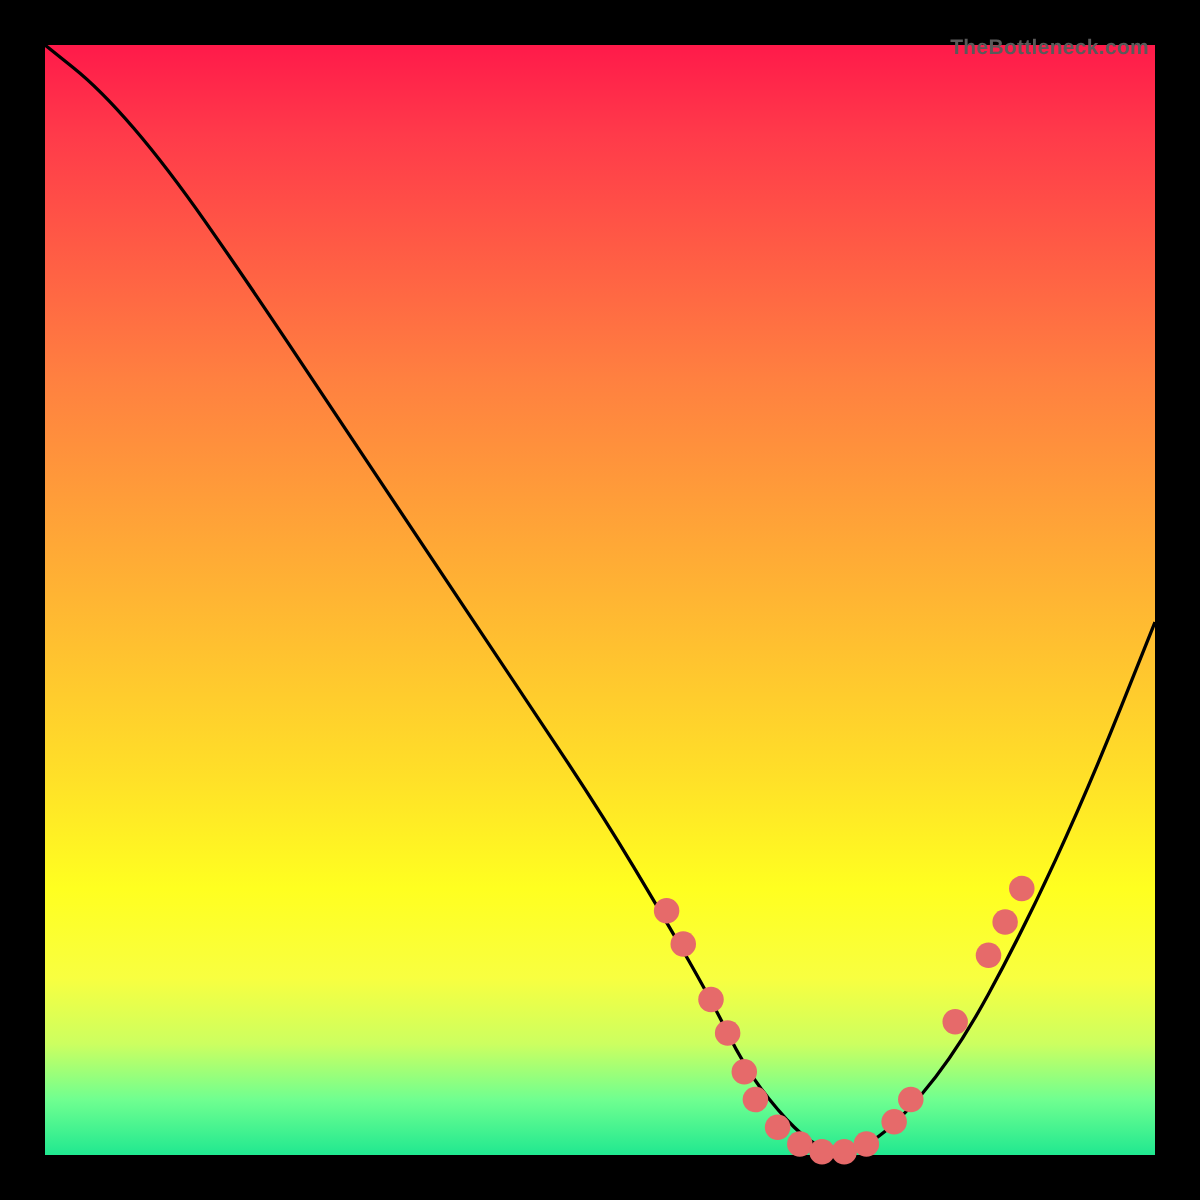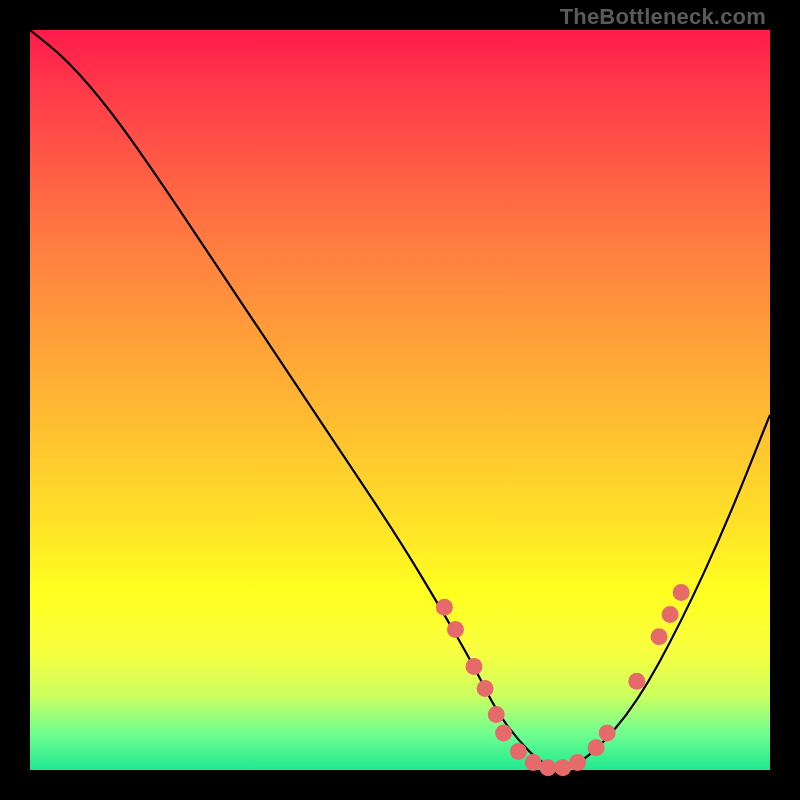--- a/index.html
+++ b/index.html
@@ -19,24 +19,24 @@
       #ffc030 54%,
       #ffe028 66%,
       #ffff20 76%,
       #f8ff40 84%,
       #ccff60 90%,
       #70ff90 95%,
       #20e890 100%);
   }
   .watermark {
     position: absolute;
-    top: 4px;
+    top: 23px;
     right: 34px;
     font-family: Arial, Helvetica, sans-serif;
-    font-size: 22px;
+    font-size: 14px;
     font-weight: 600;
     color: #5a5a5a;
     letter-spacing: 0.2px;
   }
   svg.curve {
     position: absolute;
     left: 30px;
     top: 30px;
     width: 740px;
     height: 740px;

